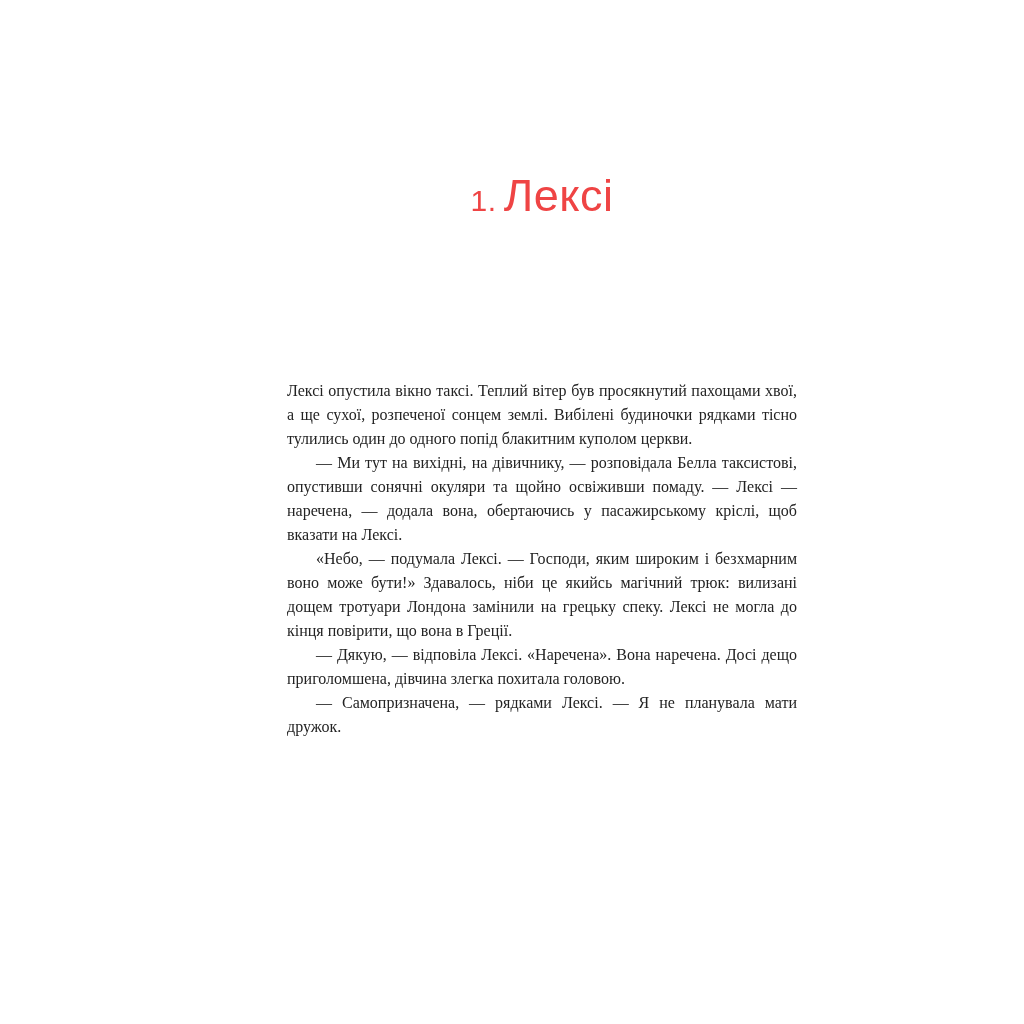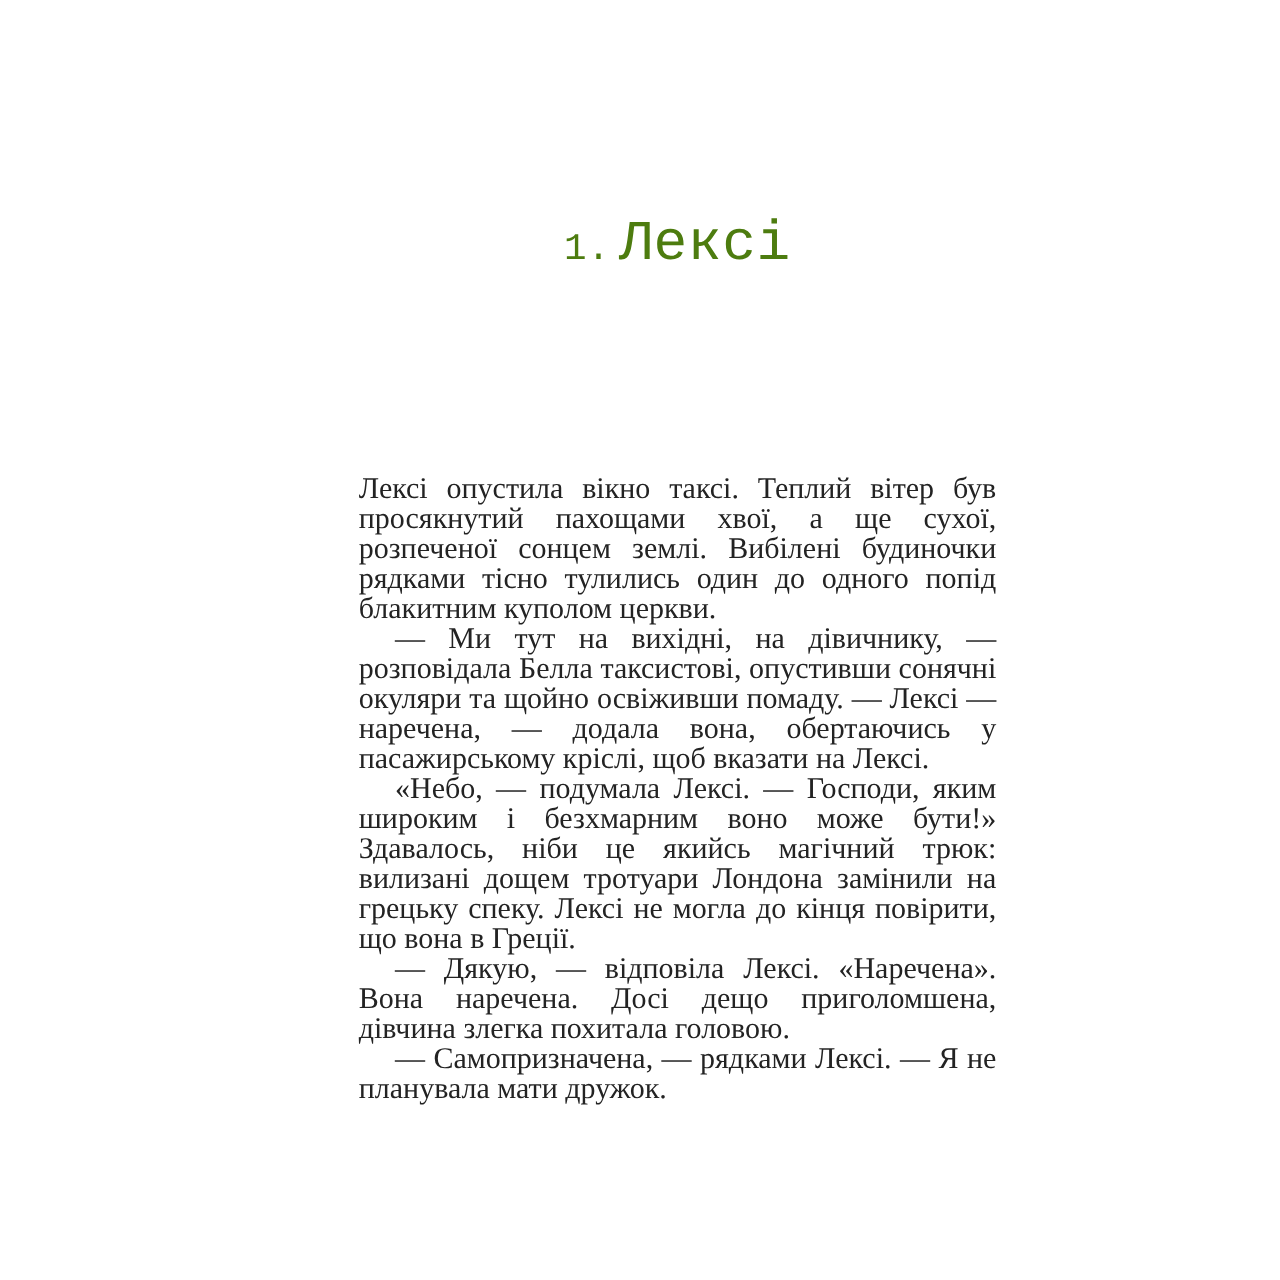--- a/index.html
+++ b/index.html
@@ -17,41 +17,41 @@
     width: 1024px;
     height: 1024px;
     background: #ffffff;
   }
   .chapter-heading {
     position: absolute;
     left: 287px;
     top: 171px;
     width: 510px;
     text-align: center;
-    color: #4d7c0f;
-    font-family: Liberation Mono, monospace;
+    color: #ef4444;
+    font-family: Liberation Sans, sans-serif;
     line-height: 50px;
     white-space: nowrap;
   }
   .chapter-number {
     font-size: 30px;
     letter-spacing: 0.5px;
   }
   .chapter-title {
     font-size: 45px;
     margin-left: 7px;
     letter-spacing: 0.5px;
   }
   .text-column {
     position: absolute;
     left: 287px;
     top: 379px;
     width: 510px;
     font-family: "Liberation Serif", serif;
-    font-size: 24px;
+    font-size: 16px;
     line-height: 24px;
     color: #232323;
     text-align: justify;
   }
   .text-column p.para {
     margin: 0;
     padding: 0;
   }
   .text-column p.para.indent {
     text-indent: 29px;

